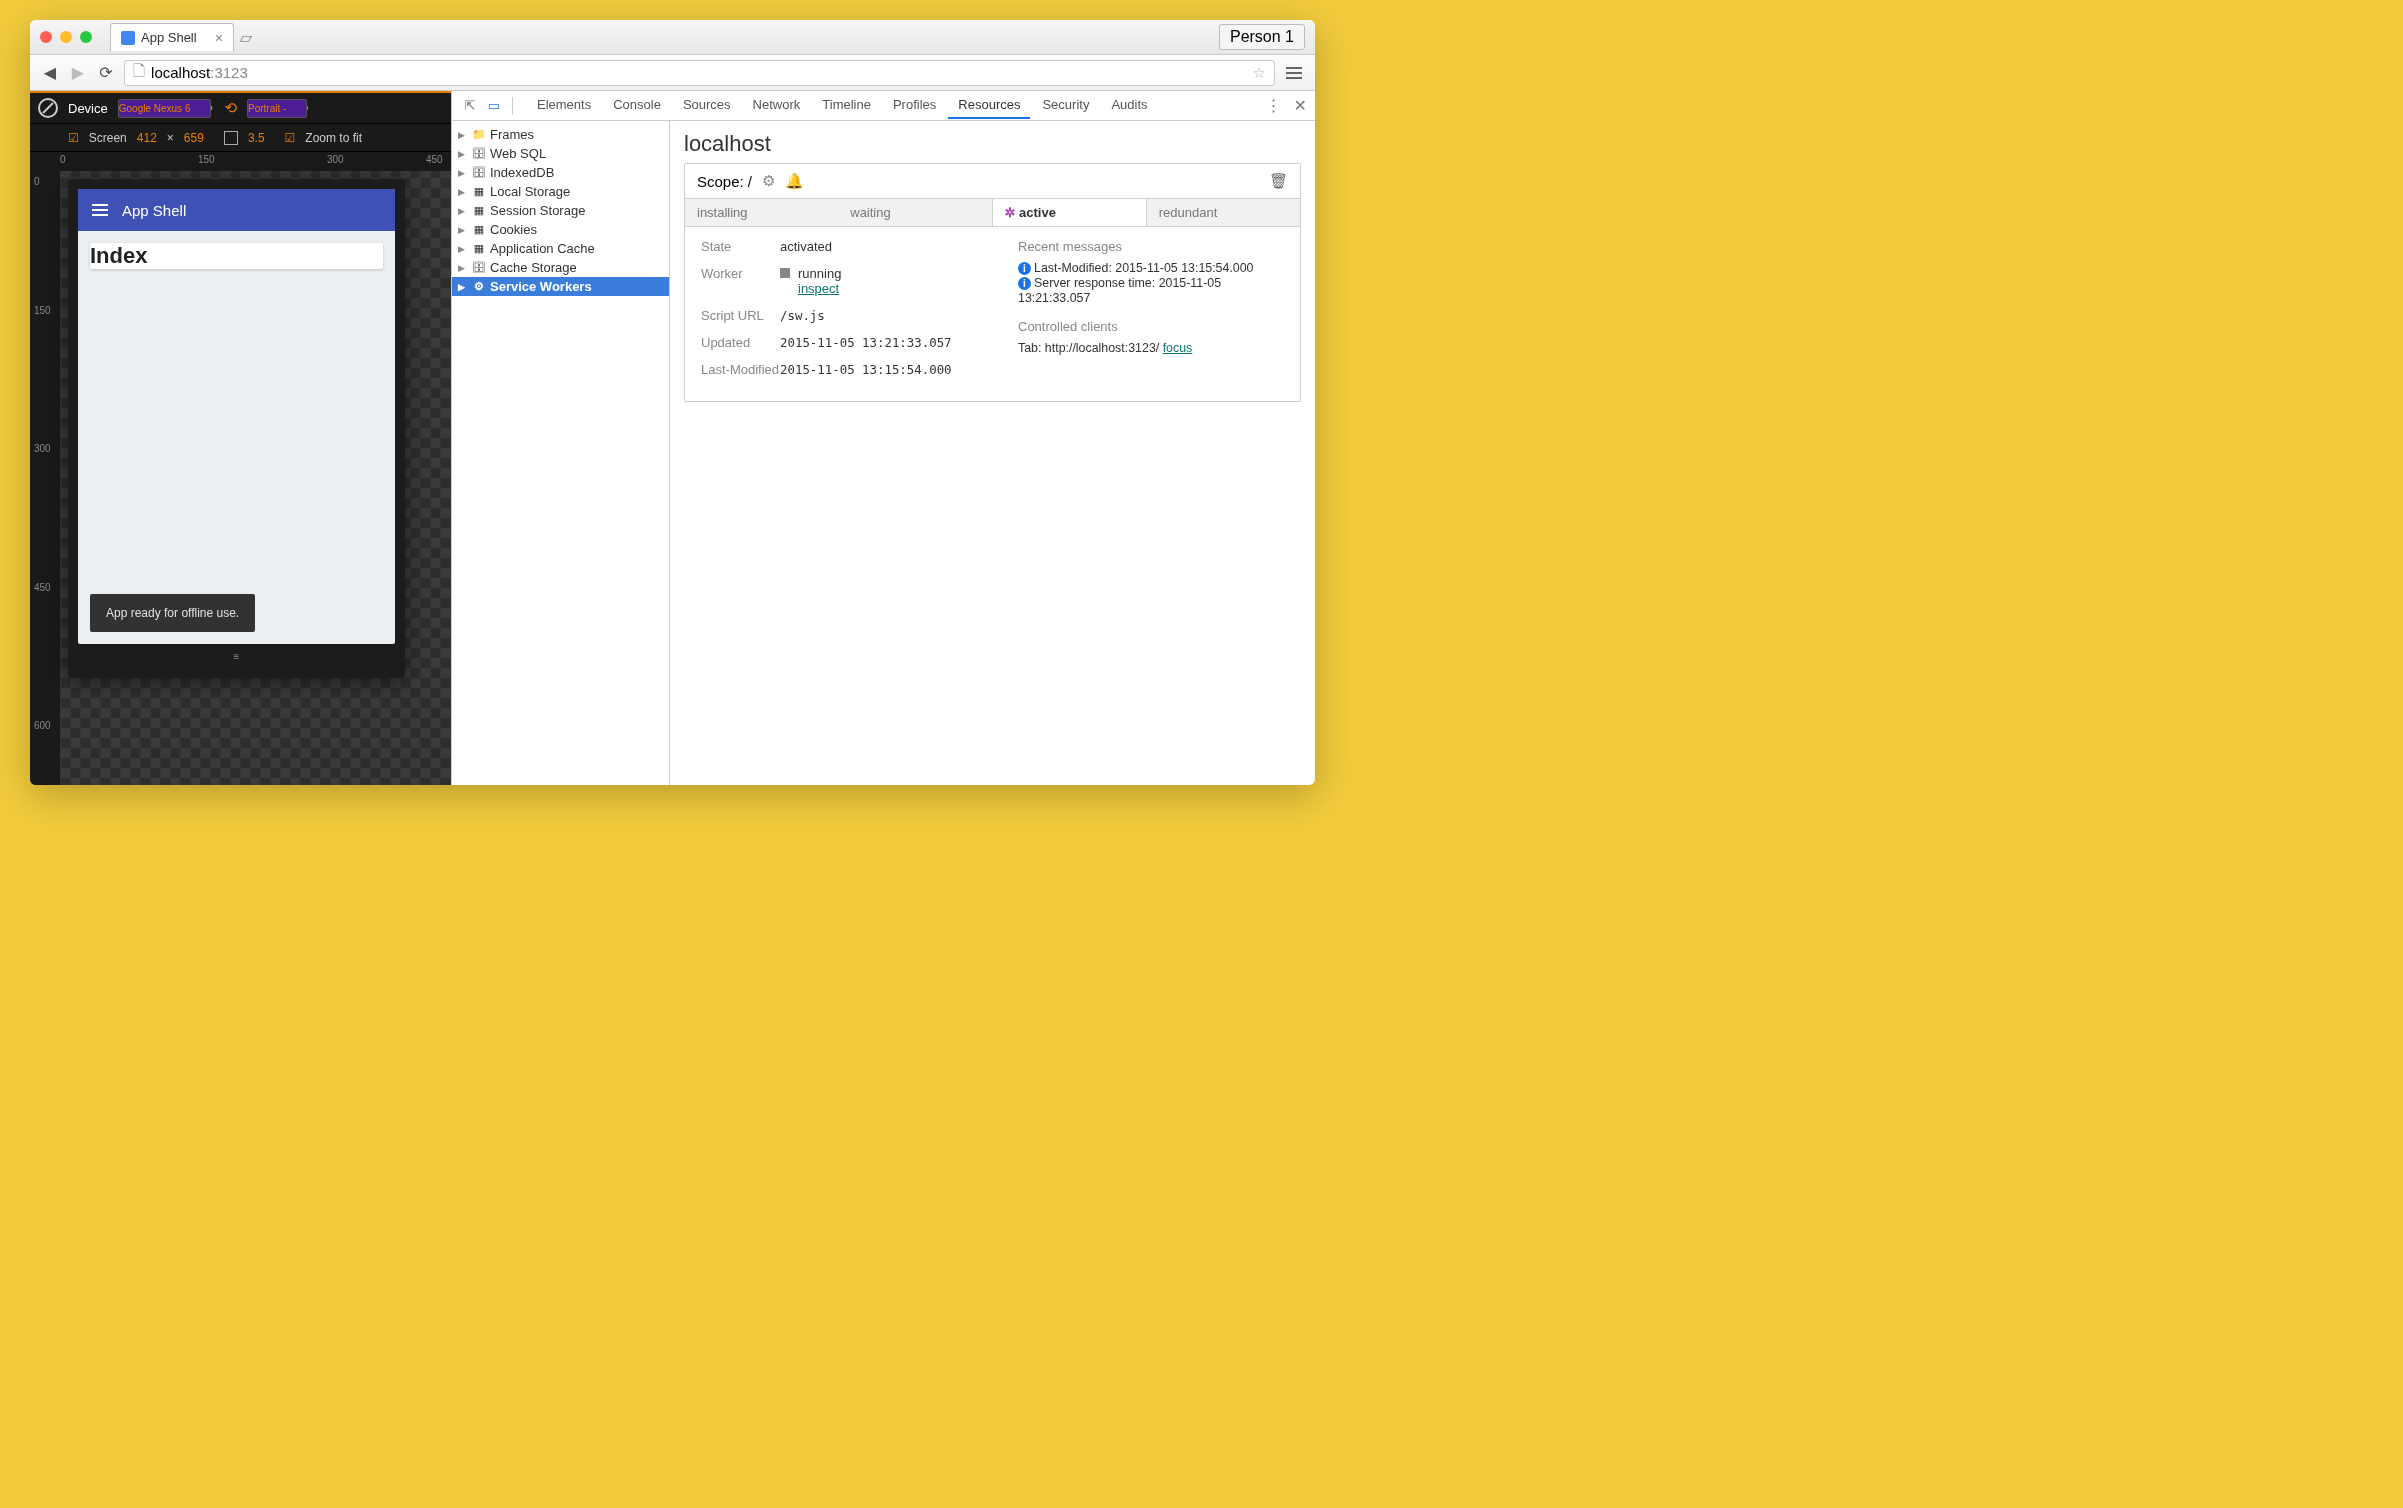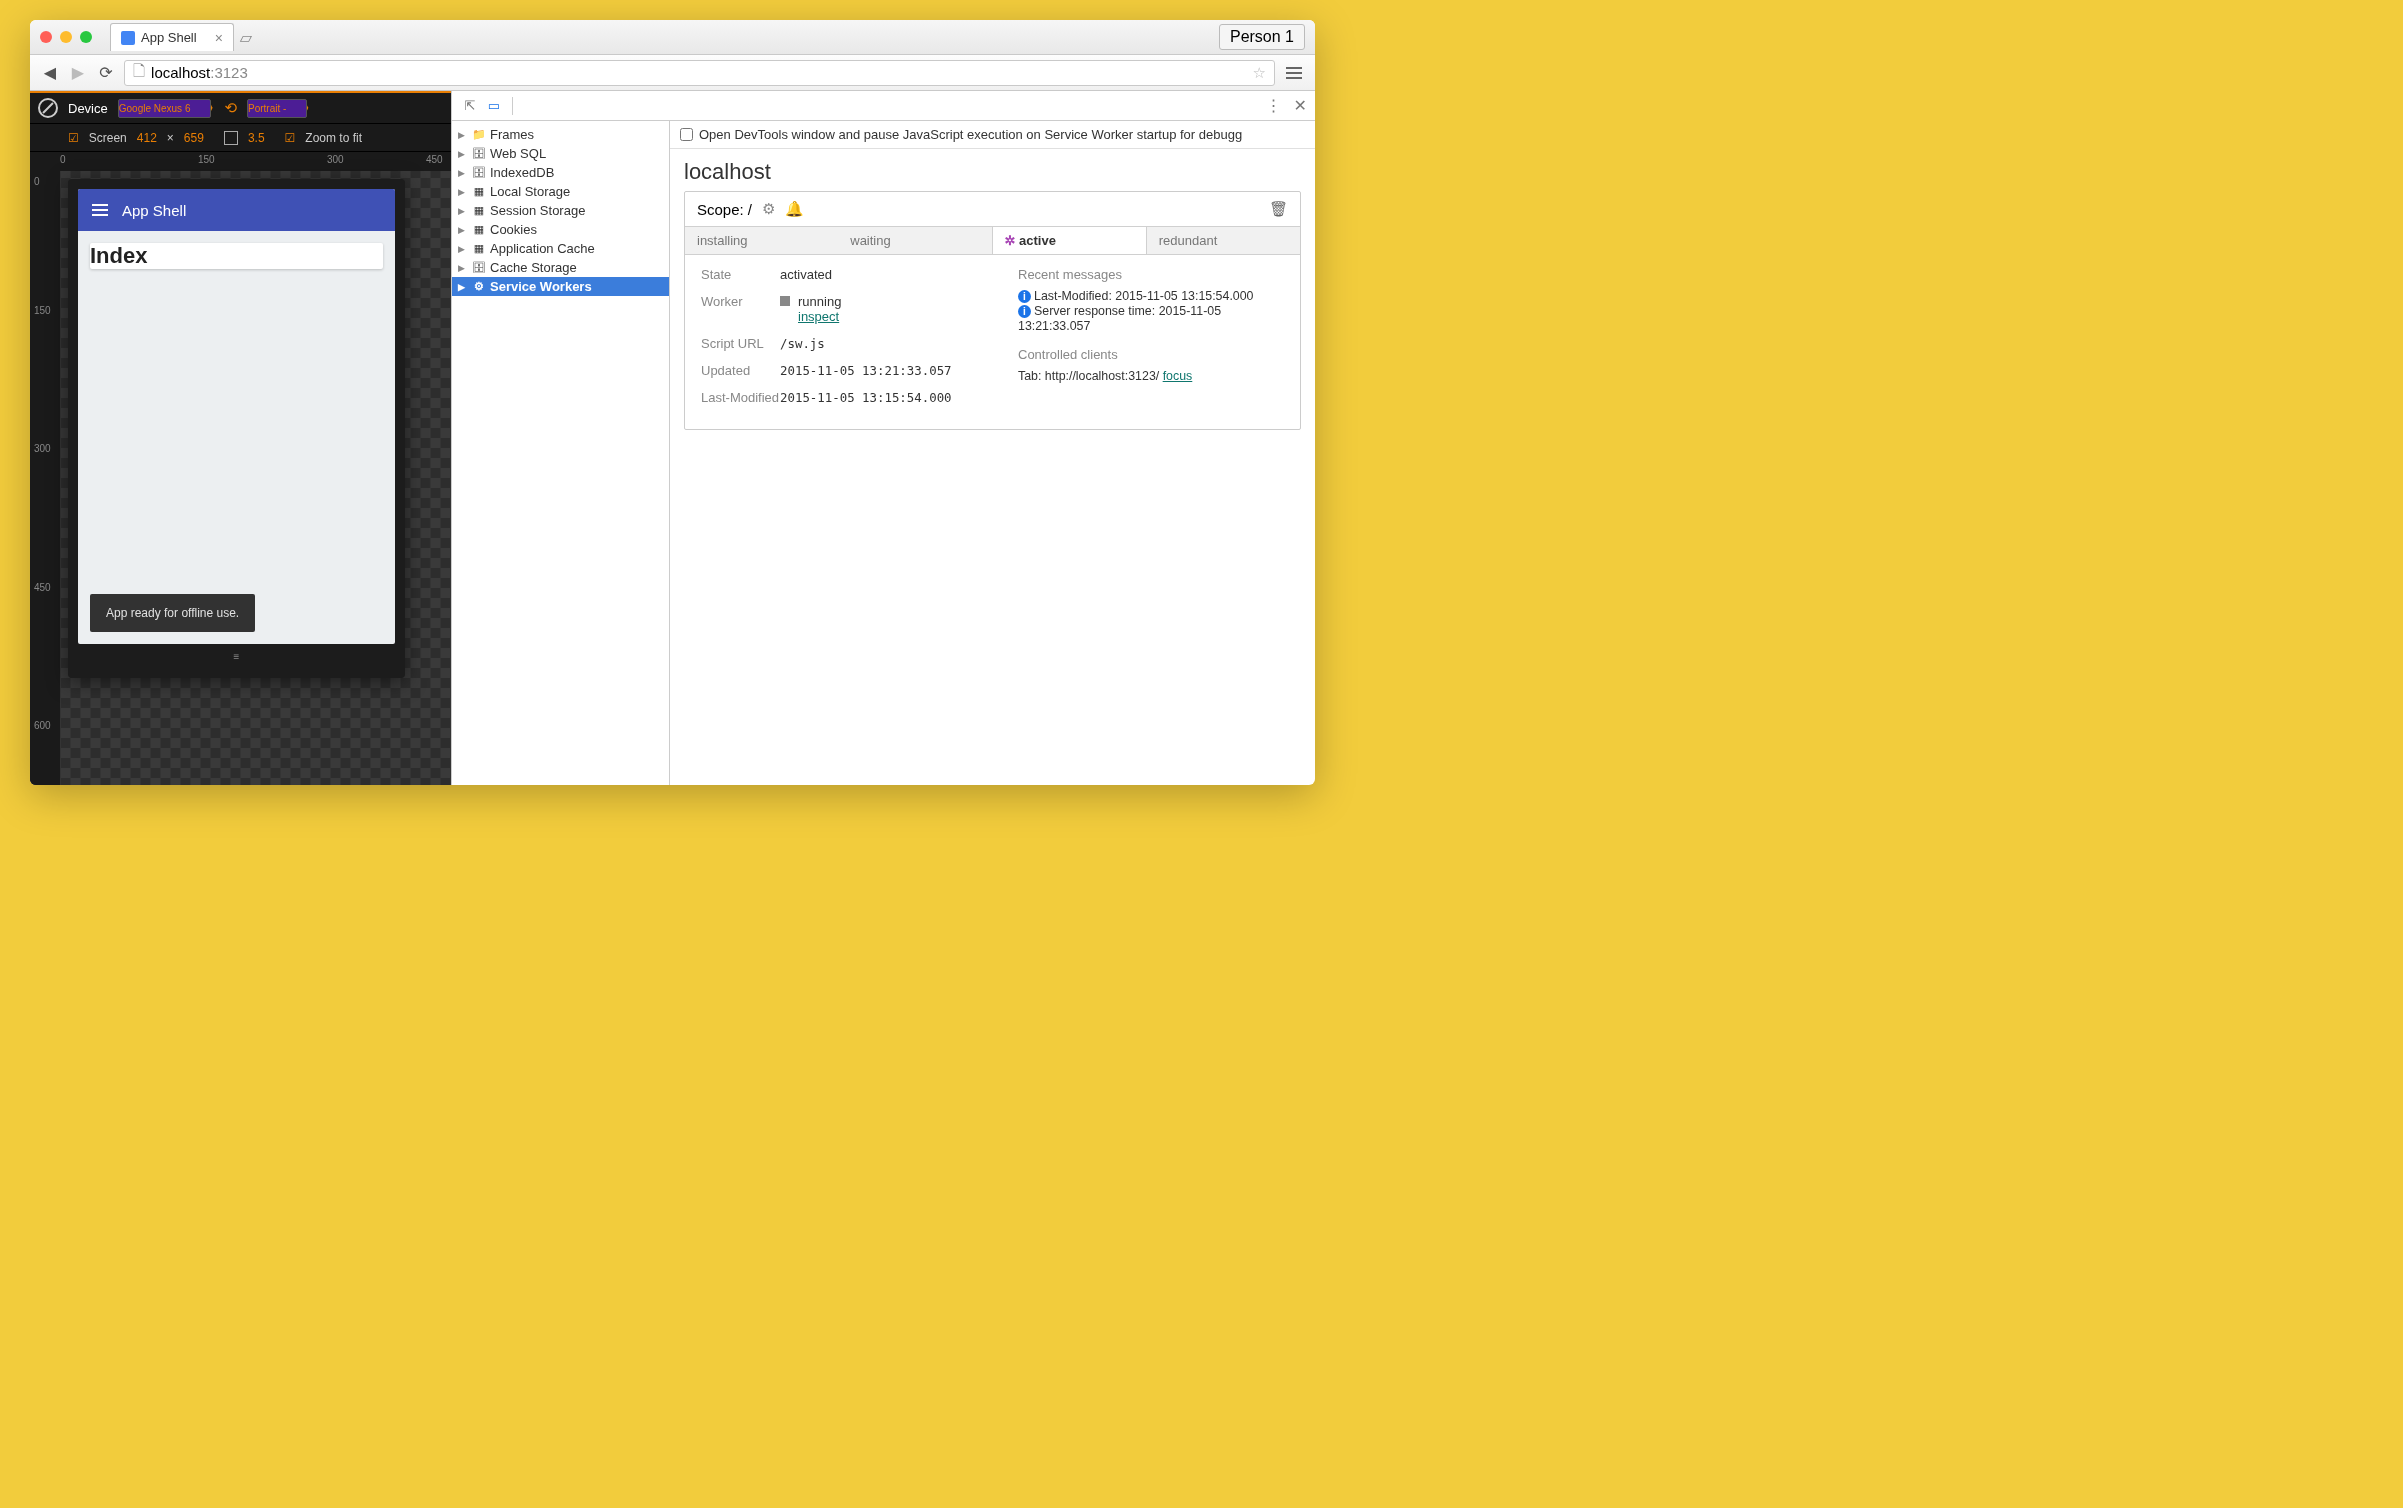--- a/index.html
+++ b/index.html
@@ -179,20 +179,31 @@
           <div class="phone-nav">≡</div>
         </div>
       </div>
     </div>
 
     <div class="devtools">
       <div class="dt-header">
         <div class="dt-icon">⇱</div>
         <div class="dt-icon active">▭</div>
         <div style="border-left:1px solid #ccc;height:18px;margin:0 4px"></div>
+        <div class="dt-tabs" id="dt-tabs">
+            <span class="dt-tab">Elements</span>
+            <span class="dt-tab">Console</span>
+            <span class="dt-tab">Sources</span>
+            <span class="dt-tab">Network</span>
+            <span class="dt-tab">Timeline</span>
+            <span class="dt-tab">Profiles</span>
+            <span class="dt-tab active">Resources</span>
+            <span class="dt-tab">Security</span>
+            <span class="dt-tab">Audits</span>
+          </div>
         <div class="dt-actions">
           <span>⋮</span>
           <span>✕</span>
         </div>
       </div>
       <div class="dt-body">
         <div class="tree" id="tree">
             <div class="tree-item">
               <span class="tri">▶</span>
               <span class="ticon">📁</span>
@@ -233,24 +244,20 @@
               <span class="ticon">🗄</span>
               <span>Cache Storage</span>
             </div>
             <div class="tree-item sel" style="font-weight: 600;">
               <span class="tri">▶</span>
               <span class="ticon">⚙</span>
               <span>Service Workers</span>
             </div>
           </div>
         <div class="details">
-          <div class="startup-bar">
-            <input type="checkbox" style="">
-            <span>Open DevTools window and pause JavaScript execution on Service Worker startup for debugg</span>
-          </div>
           <div class="origin">localhost</div>
           <div class="sw-panel">
             <div class="scope-bar">
               <span>Scope: /</span>
               <span style="color:#888">⚙</span>
               <span style="color:#555">🔔</span>
               <span class="trash">🗑</span>
             </div>
             <div class="sw-tabs" id="sw-tabs">
                 <div class="sw-tab">installing</div>

